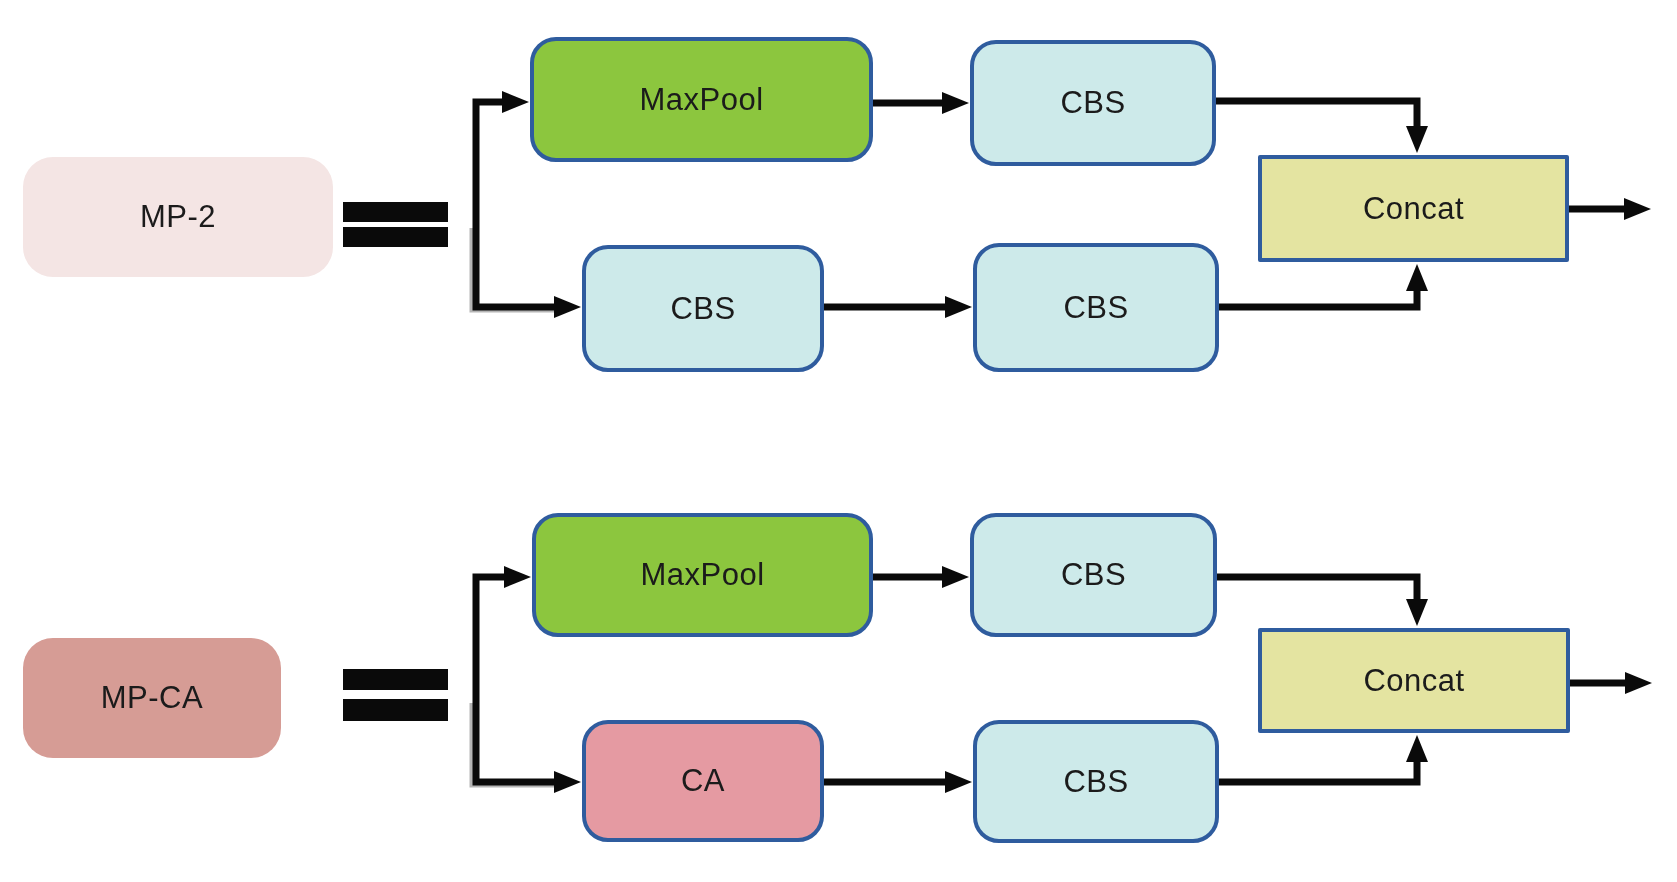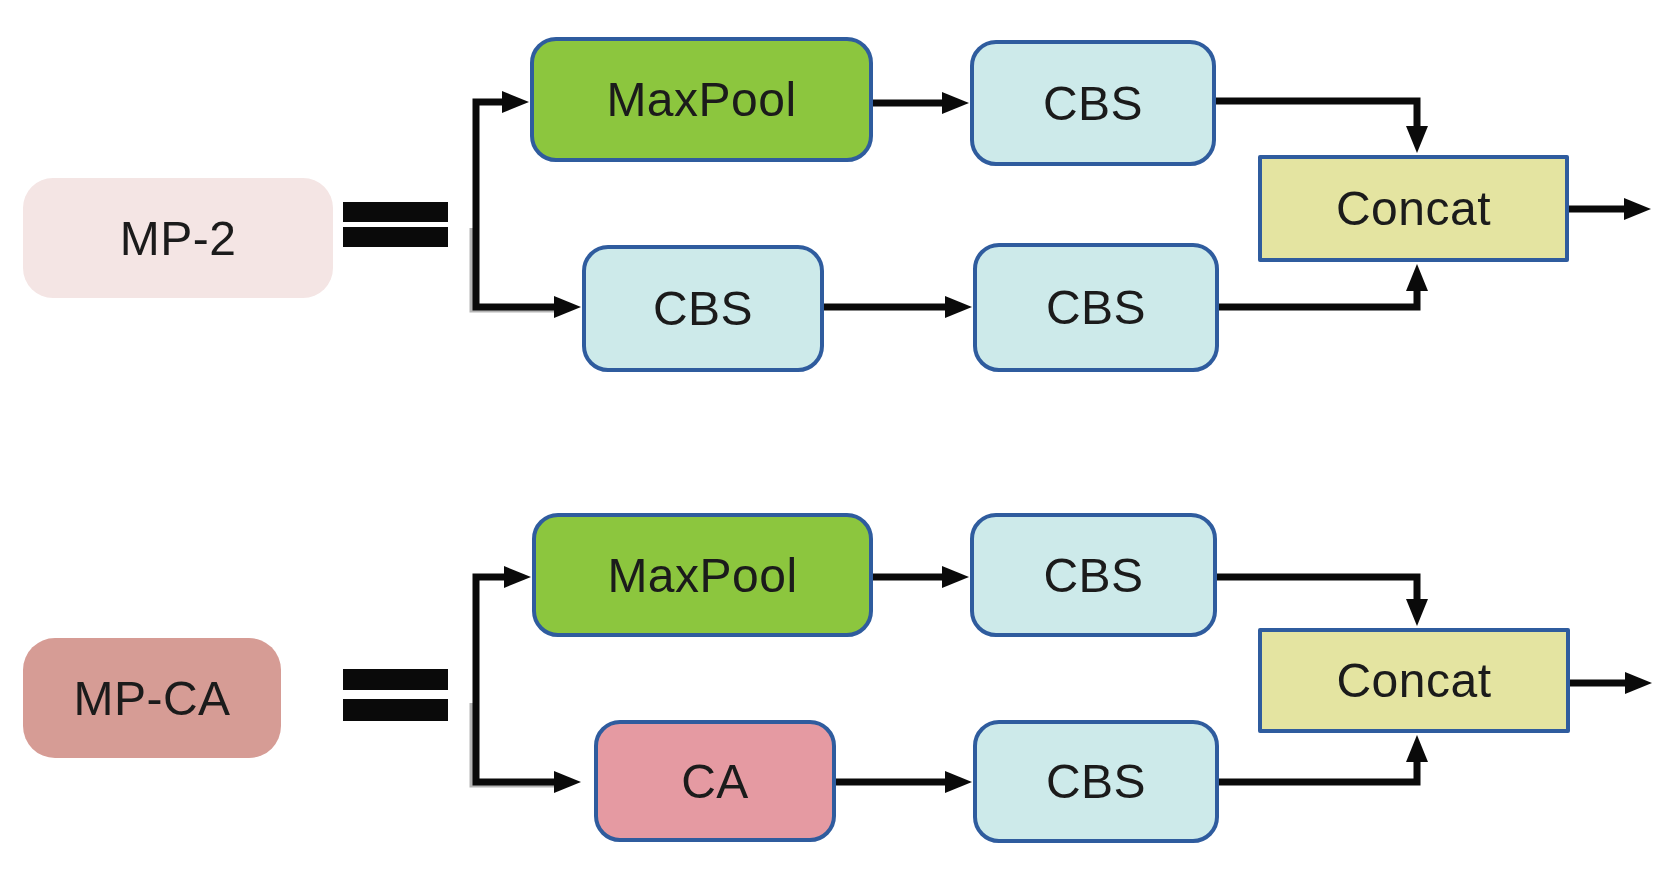--- a/index.html
+++ b/index.html
@@ -19,55 +19,55 @@
   .wire-shadow { fill: none; stroke: #b5b5b5; stroke-width: 5; }
   .arrowhead { fill: var(--arrow, #0a0a0a); stroke: none; }
 
   
   .node, .label-box {
     position: absolute;
     display: flex;
     align-items: center;
     justify-content: center;
     box-sizing: border-box;
-    font-size: 48px;
+    font-size: 31px;
     letter-spacing: 0.5px;
     white-space: nowrap;
   }
   .node { border: 4px solid var(--node-border, #2f5c9e); border-radius: 26px; }
   .node.sharp { border-radius: 2px; }
   .label-box { border: none; border-radius: 30px; }
 
   .fill-maxpool { background: var(--maxpool-fill, #8cc63e); }
   .fill-cbs     { background: var(--cbs-fill, #cdeaea); text-align: center; }
   .fill-ca      { background: var(--ca-fill, #e59aa2); }
   .fill-concat  { background: var(--concat-fill, #e4e4a1); text-align: center; }
   .fill-mp2     { background: var(--mp2-fill, #f4e5e4); }
   .fill-mpca    { background: var(--mpca-fill, #d69c95); }
 
   
   .eq-bar { position: absolute; background: var(--arrow, #0a0a0a); }
 
   
-  .d1-label   { left: 23px;   top: 178px; width: 310px; height: 120px; }
+  .d1-label   { left: 23px;   top: 157px; width: 310px; height: 120px; }
   .d1-eq1     { left: 343px;  top: 202px; width: 105px; height: 20px; }
   .d1-eq2     { left: 343px;  top: 227px; width: 105px; height: 20px; }
   .d1-maxpool { left: 530px;  top: 37px;  width: 343px; height: 125px; }
   .d1-cbs-top { left: 970px;  top: 40px;  width: 246px; height: 126px; }
   .d1-cbs-b1  { left: 582px;  top: 245px; width: 242px; height: 127px; }
   .d1-cbs-b2  { left: 973px;  top: 243px; width: 246px; height: 129px; }
   .d1-concat  { left: 1258px; top: 155px; width: 311px; height: 107px; }
 
   
-  .d2-label   { left: 23px;   top: 638px; width: 258px; height: 120px; border-radius: 32px; }
+  .d2-label   { left: 23px;   top: 638px; width: 258px; height: 120px; }
   .d2-eq1     { left: 343px;  top: 669px; width: 105px; height: 21px; }
   .d2-eq2     { left: 343px;  top: 699px; width: 105px; height: 22px; }
   .d2-maxpool { left: 532px;  top: 513px; width: 341px; height: 124px; }
   .d2-cbs-top { left: 970px;  top: 513px; width: 247px; height: 124px; }
-  .d2-ca      { left: 582px;  top: 720px; width: 242px; height: 122px; margin-left: 12px; }
+  .d2-ca      { left: 582px;  top: 720px; width: 242px; height: 122px; }
   .d2-cbs-b2  { left: 973px;  top: 720px; width: 246px; height: 123px; }
   .d2-concat  { left: 1258px; top: 628px; width: 312px; height: 105px; }
 </style>
 </head>
 <body>
 
 <div class="canvas">
 
   <svg class="wires" width="1677" height="882" viewBox="0 0 1677 882">
 

